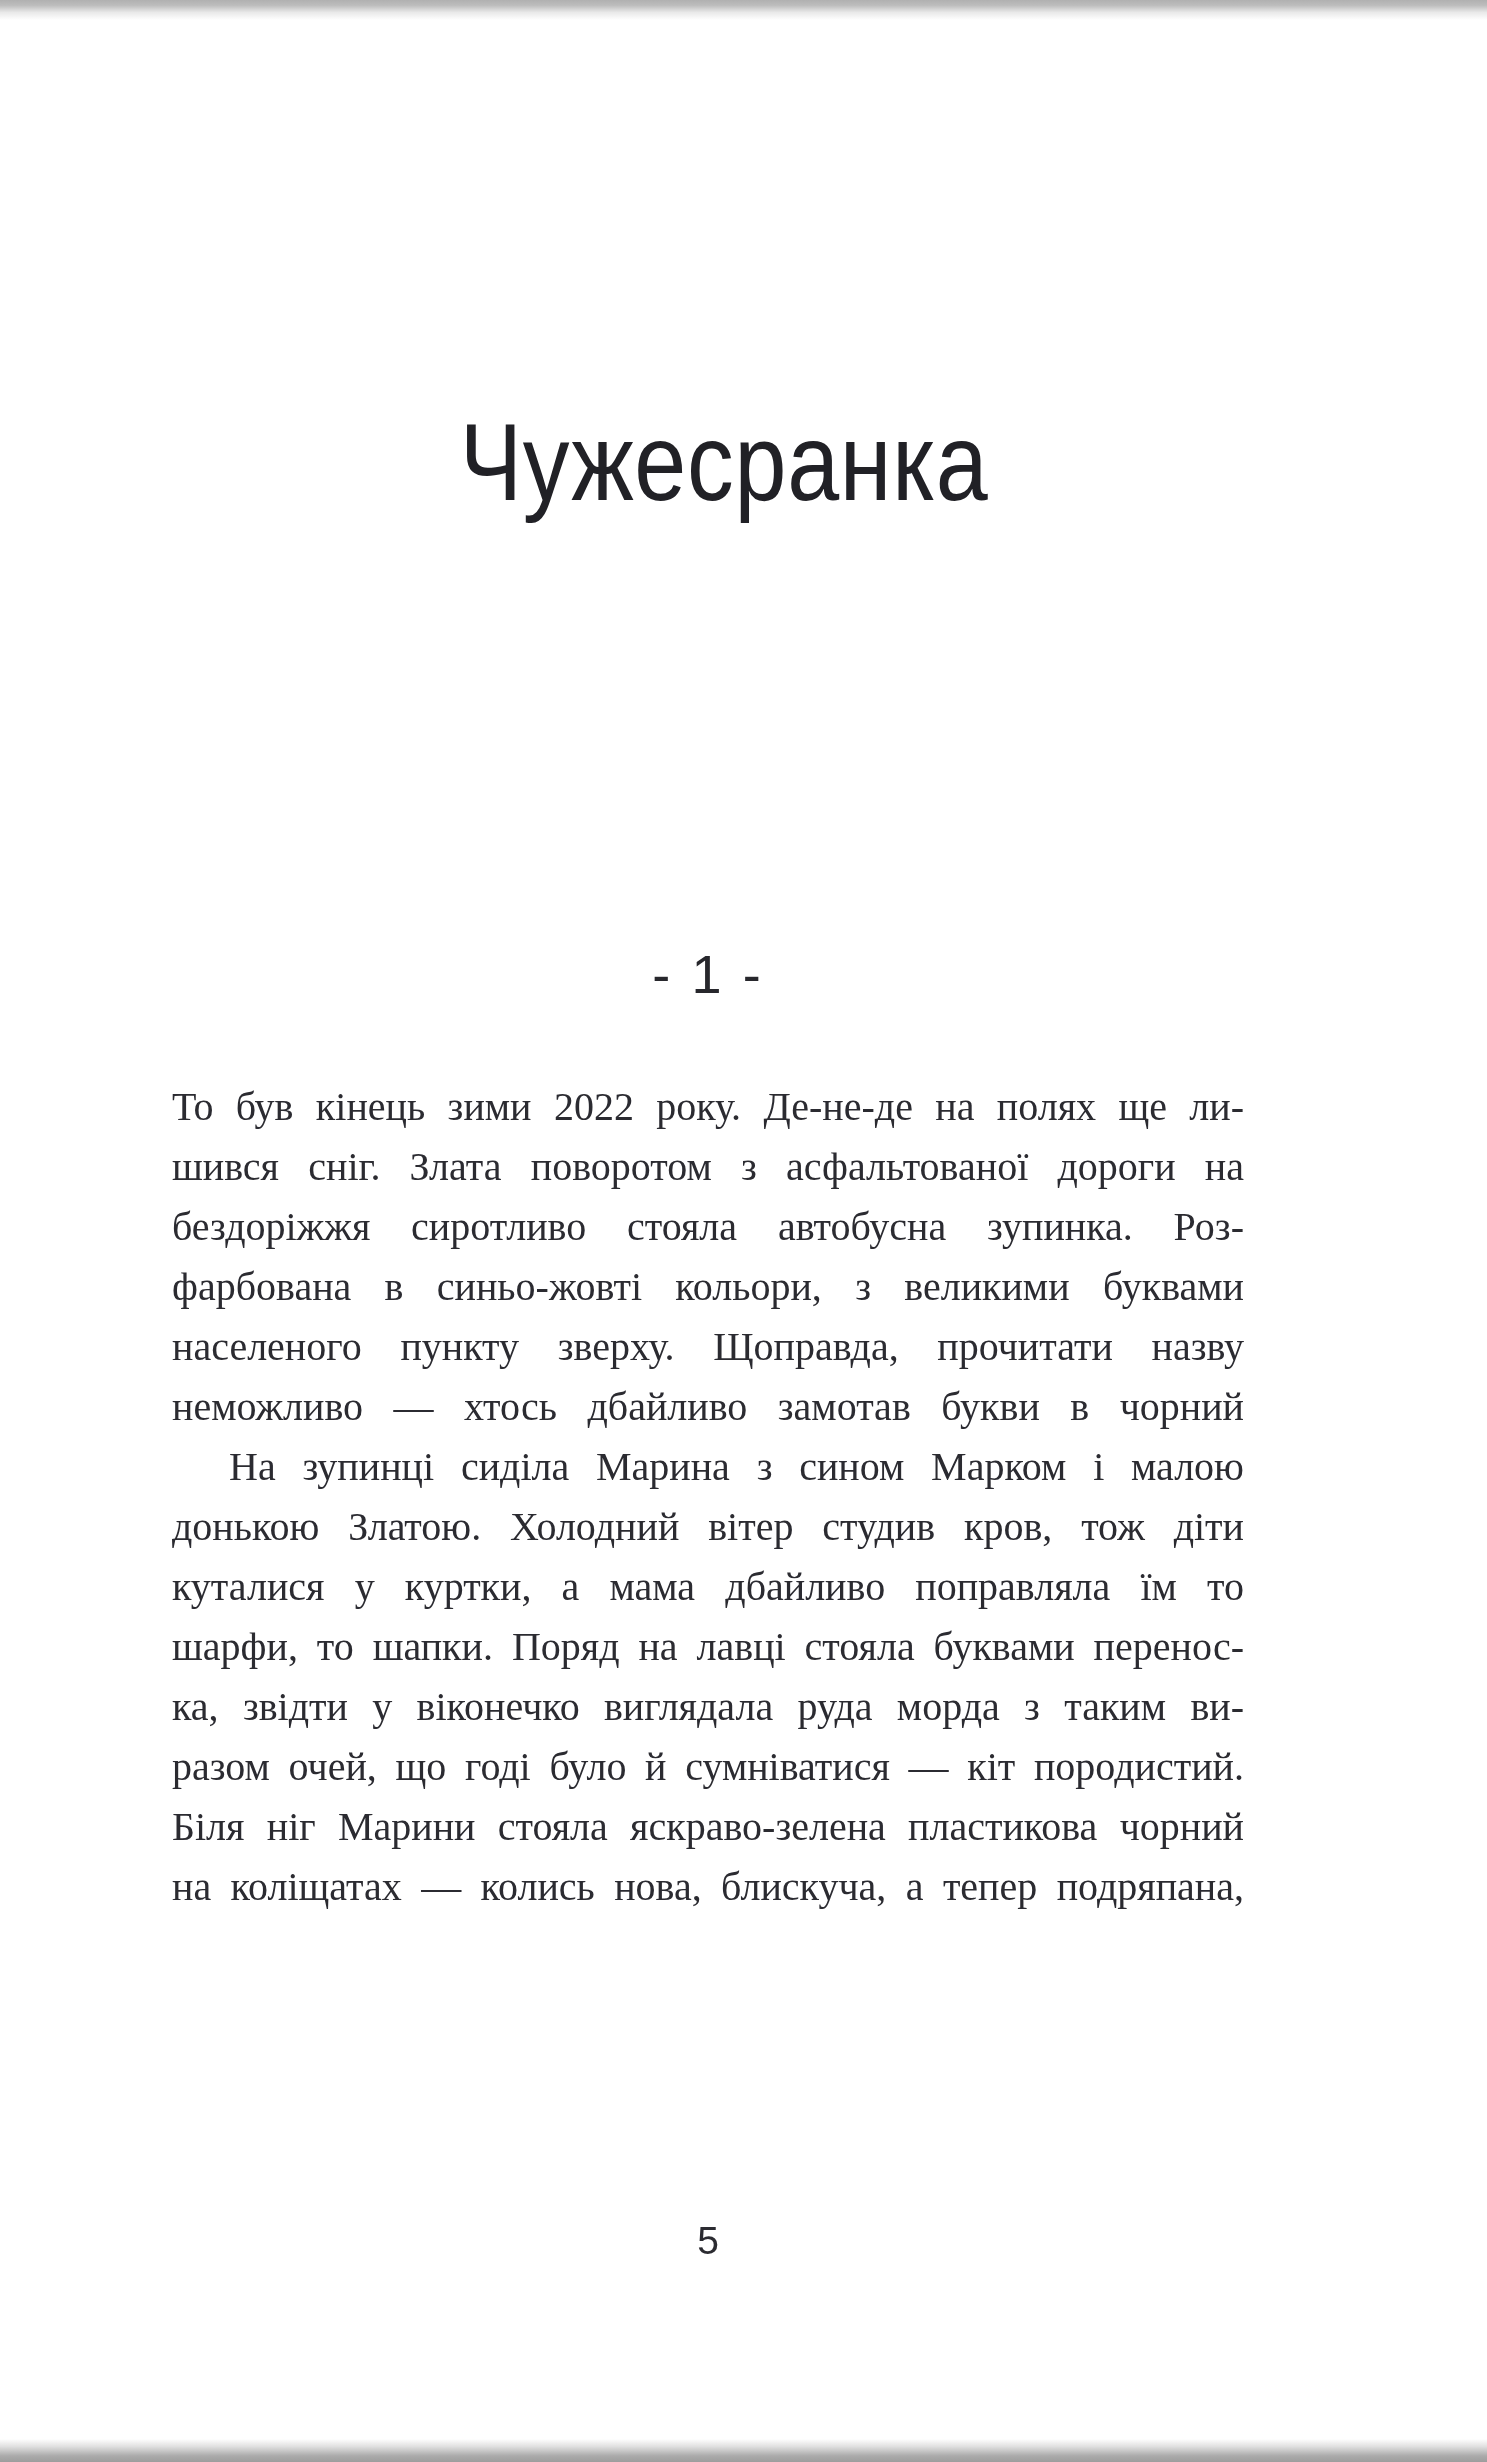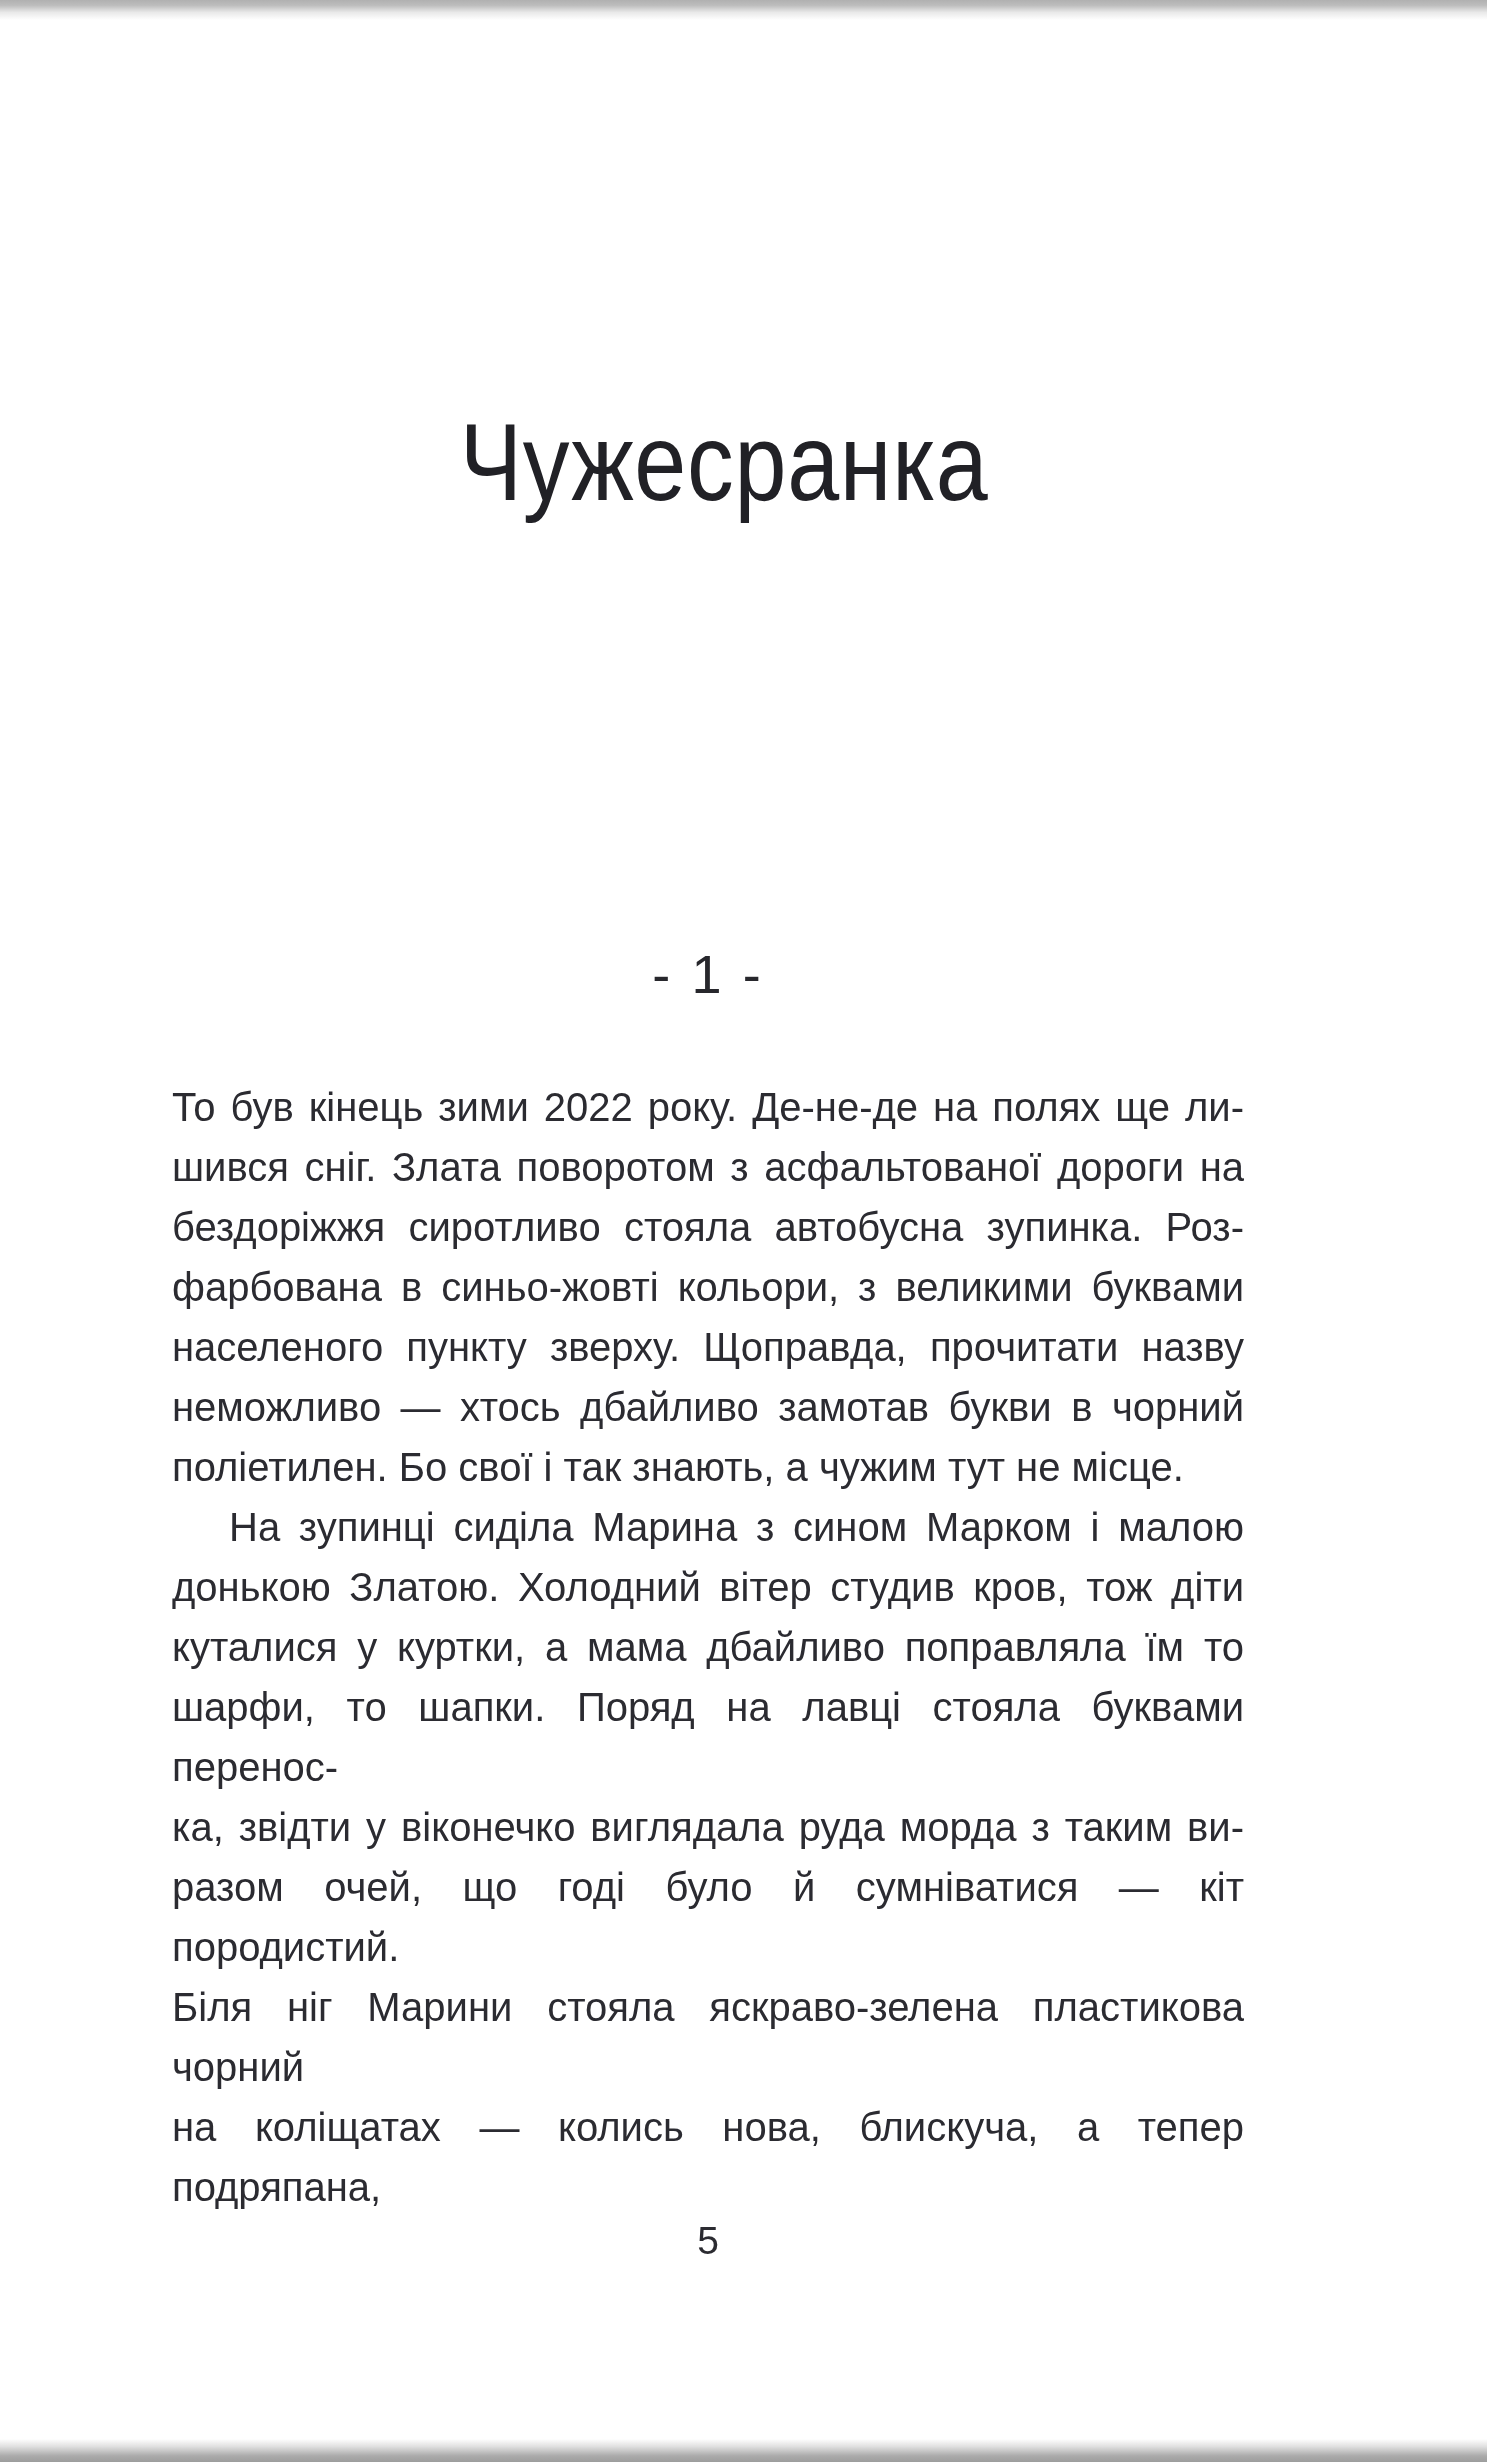--- a/index.html
+++ b/index.html
@@ -51,21 +51,21 @@
     font-weight: 400;
     font-size: 54px;
     line-height: 1;
     color: #27272c;
     letter-spacing: 3.1px;
   }
   
   .body-text {
     position: absolute;
     left: 172px; width: 1072px; top: 1077px;
-    font-family: Liberation Sans, sans-serif;
+    font-family: Liberation Serif, serif;
     font-size: 40px;
     line-height: 60px;
     color: #2b2b31;
   }
   .line {
     text-align: justify;
     text-align-last: justify;
   }
   .line.para-end { text-align-last: left; }
   .line.indent { text-indent: 57px; }
@@ -90,21 +90,20 @@
 
   <div class="section-marker">- 1 -</div>
 
   <div class="body-text">
       <div class="line">То був кінець зими 2022 року. Де-не-де на полях ще ли-</div>
       <div class="line">шився сніг. Злата поворотом з асфальтованої дороги на</div>
       <div class="line">бездоріжжя сиротливо стояла автобусна зупинка. Роз-</div>
       <div class="line">фарбована в синьо-жовті кольори, з великими буквами</div>
       <div class="line">населеного пункту зверху. Щоправда, прочитати назву</div>
       <div class="line">неможливо — хтось дбайливо замотав букви в чорний</div>
-      <div class="line para-end">поліетилен. Бо свої і так знають, а чужим тут не місце.</div>
       <div class="line indent">На зупинці сиділа Марина з сином Марком і малою</div>
       <div class="line">донькою Златою. Холодний вітер студив кров, тож діти</div>
       <div class="line">куталися у куртки, а мама дбайливо поправляла їм то</div>
       <div class="line">шарфи, то шапки. Поряд на лавці стояла буквами перенос-</div>
       <div class="line">ка, звідти у віконечко виглядала руда морда з таким ви-</div>
       <div class="line">разом очей, що годі було й сумніватися — кіт породистий.</div>
       <div class="line">Біля ніг Марини стояла яскраво-зелена пластикова чорний</div>
       <div class="line">на коліщатах — колись нова, блискуча, а тепер подряпана,</div>
     </div>
 

